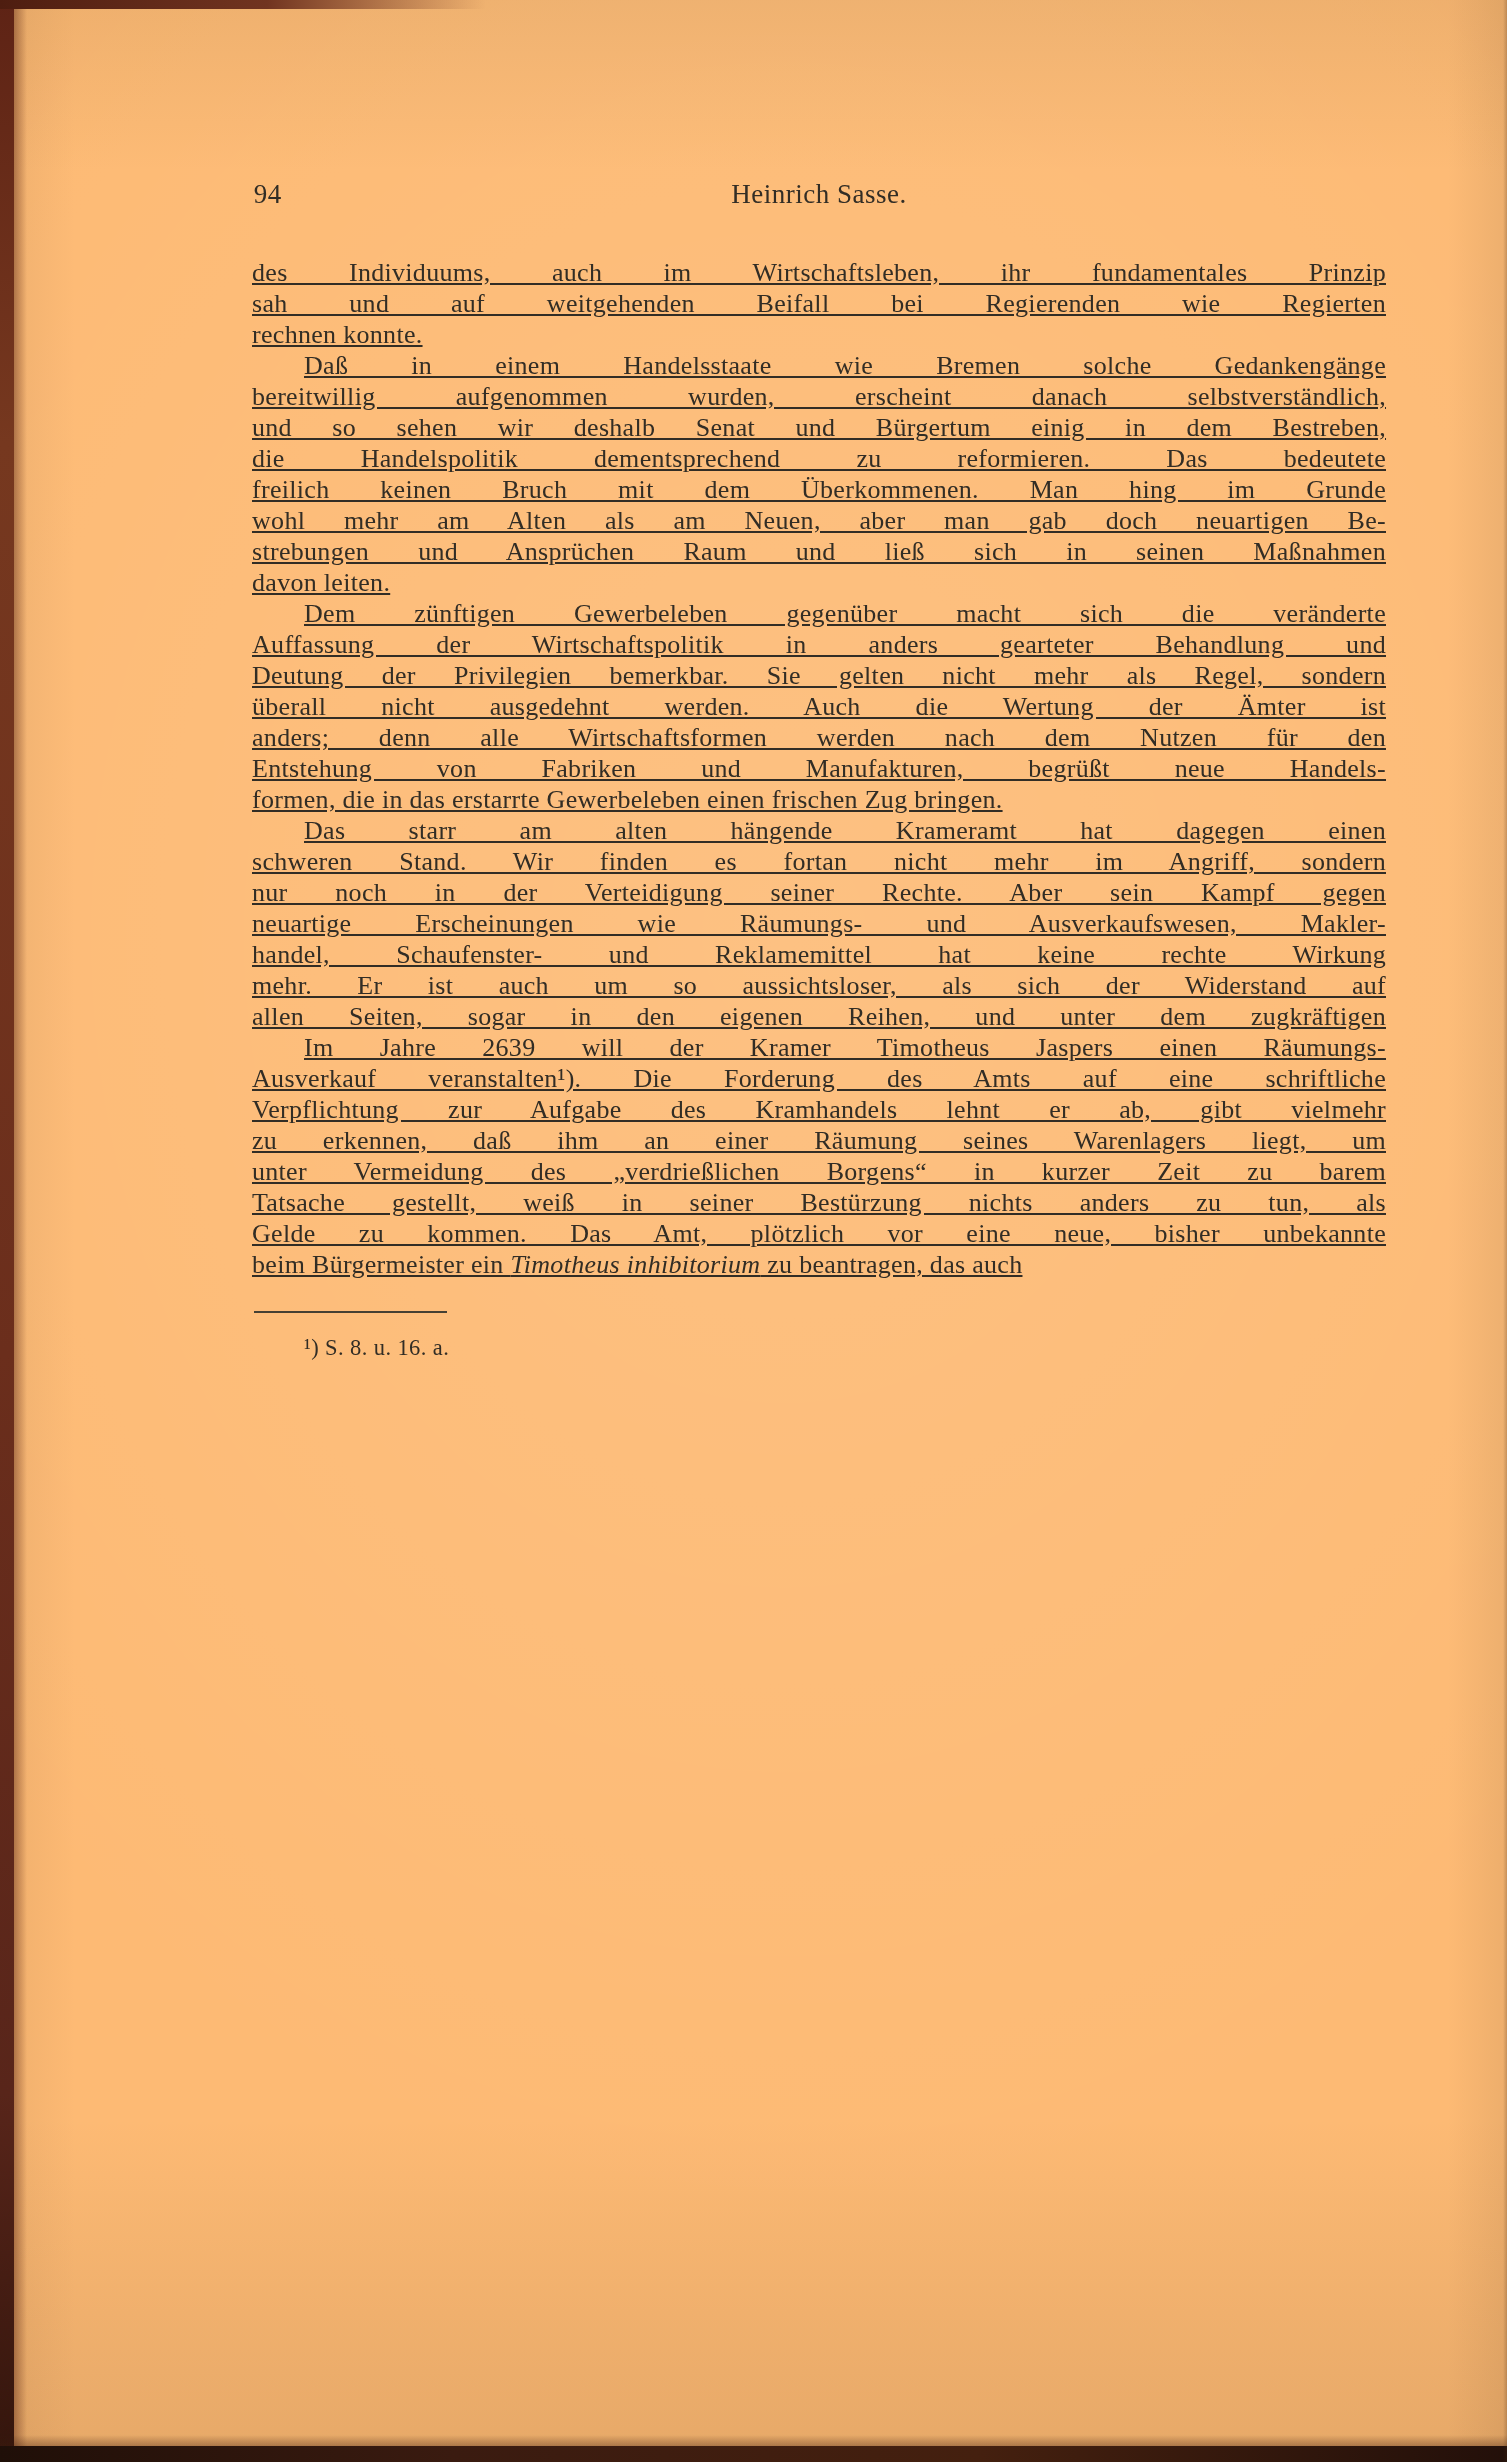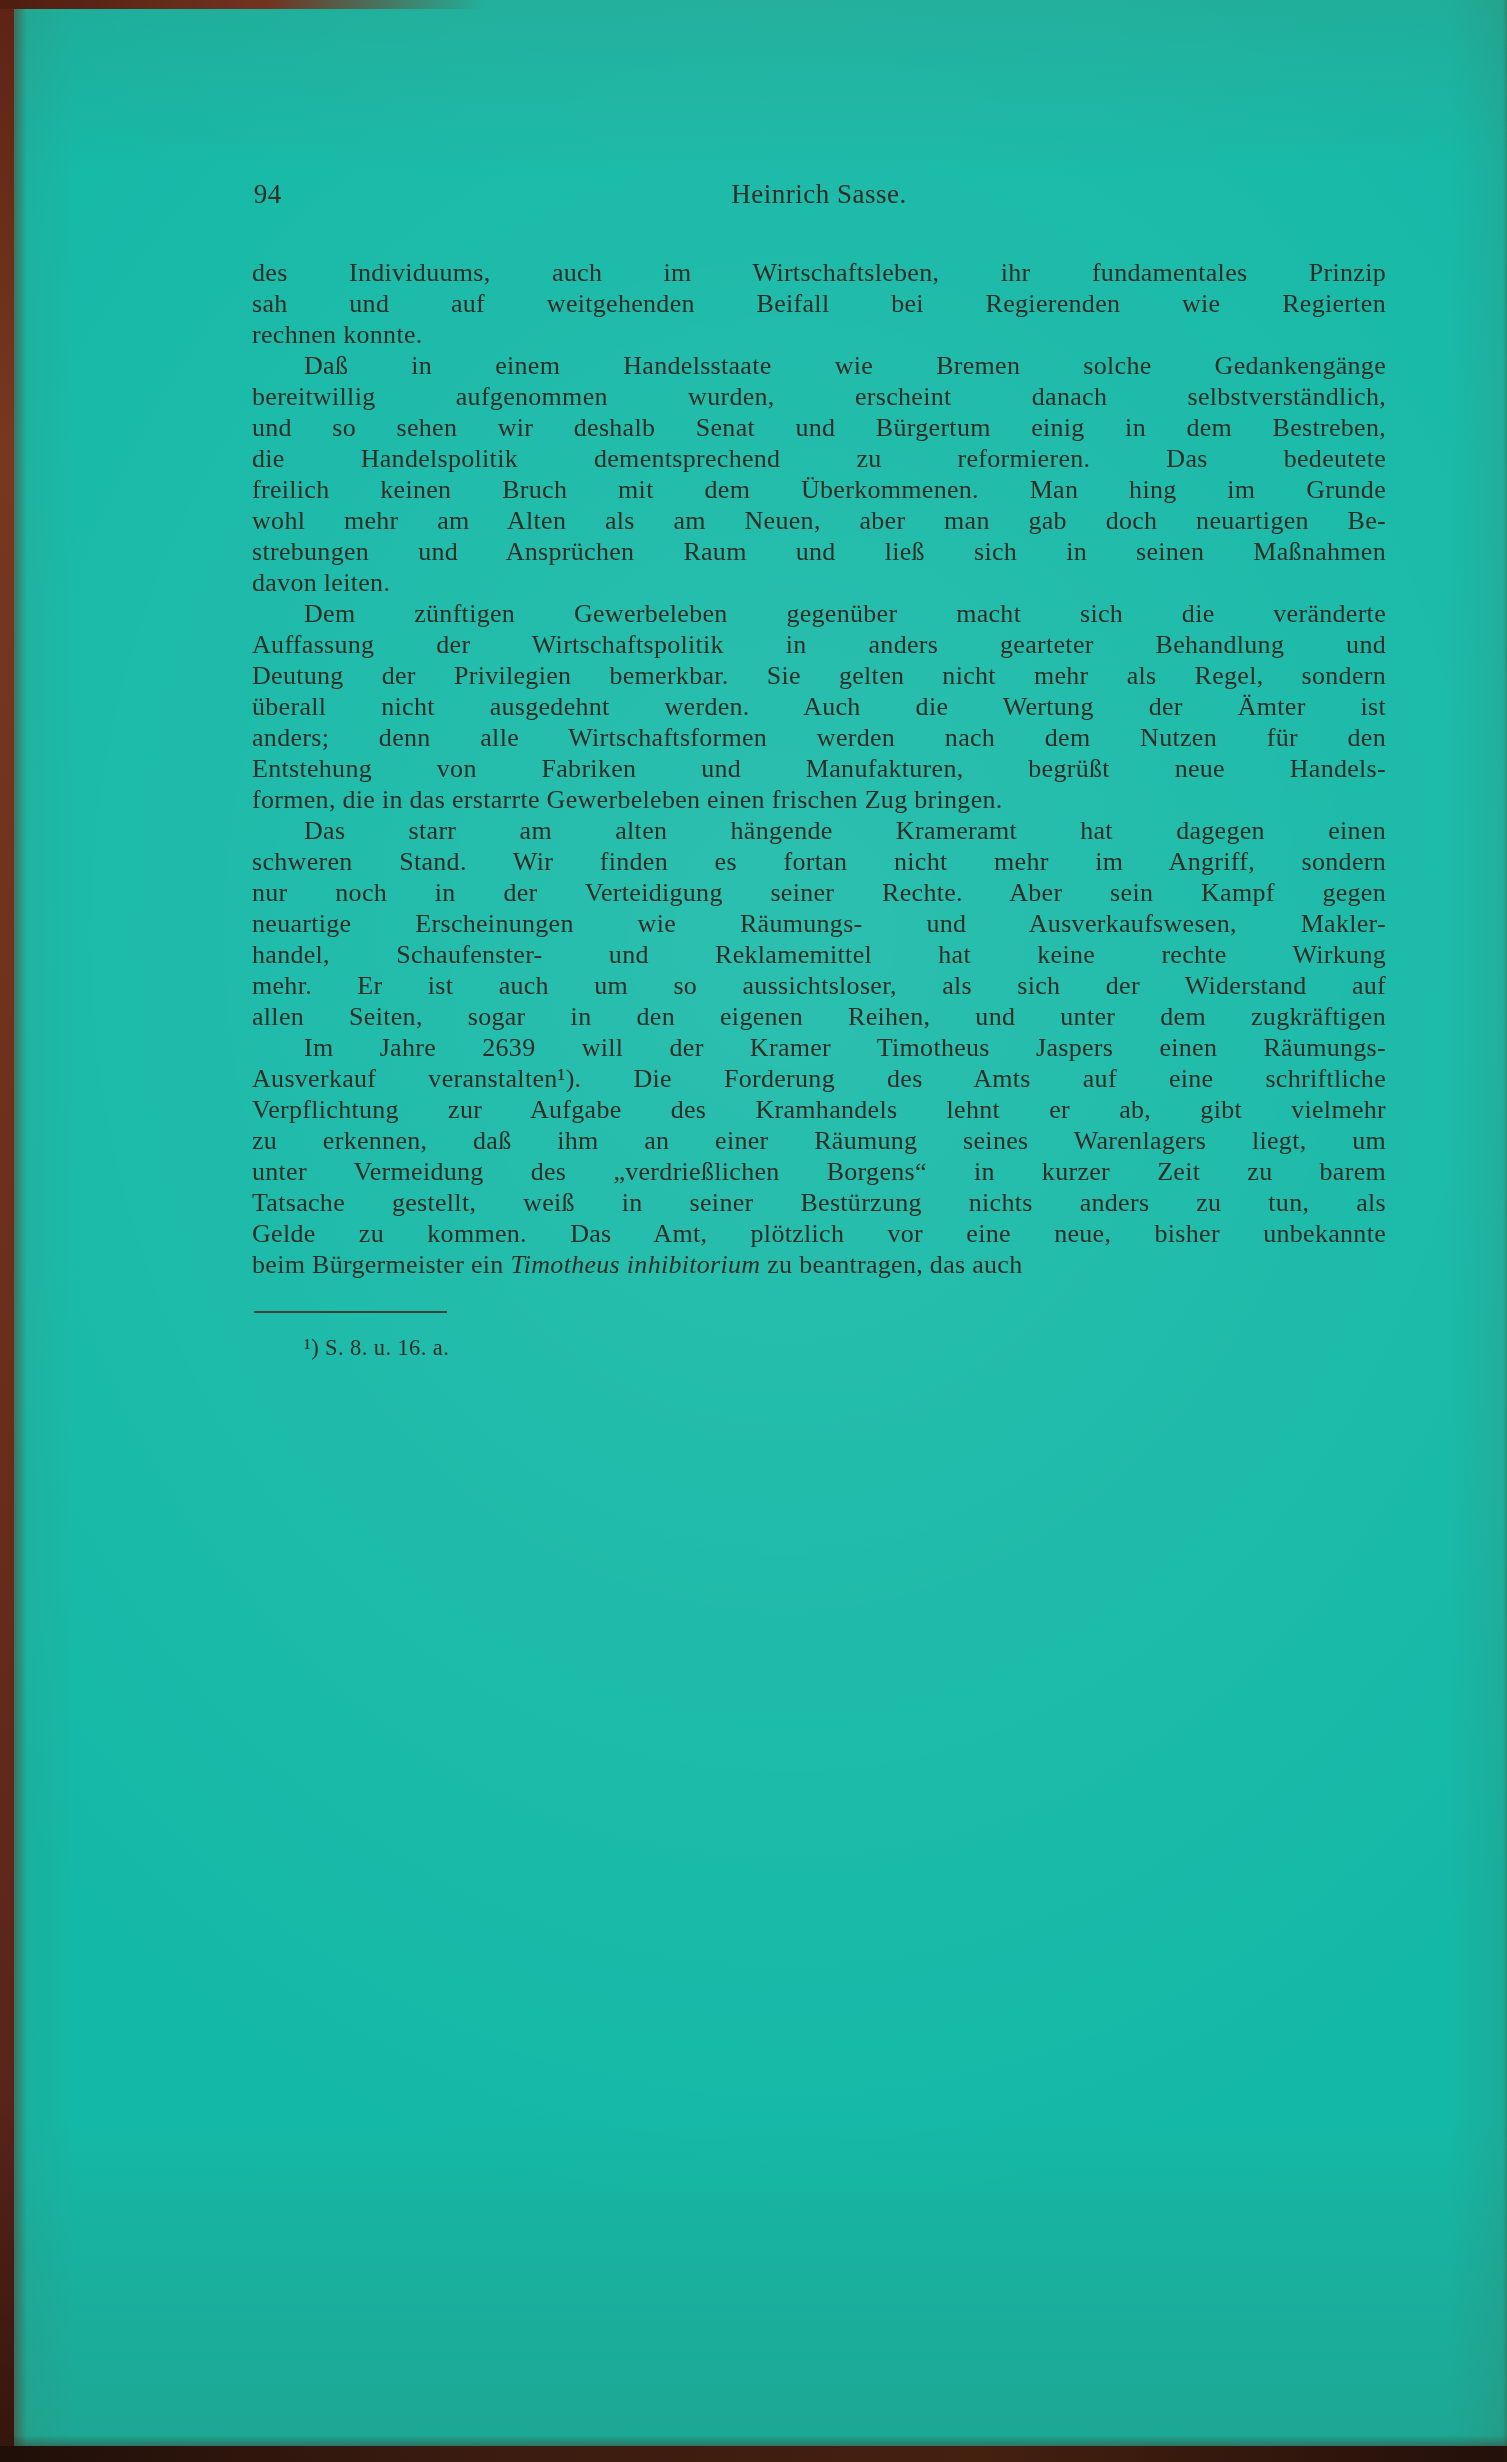--- a/index.html
+++ b/index.html
@@ -4,21 +4,21 @@
 <style>
   html, body { margin: 0; padding: 0; }
   body {
     width: 1508px; height: 2462px;
     background: #d9d0bf;
     font-family: "Liberation Serif", "DejaVu Serif", serif;
   }
   .page {
     position: relative;
     width: 1508px; height: 2462px;
-    background: #14b8a6;
+    background: #fdba74;
     overflow: hidden;
     color: #322d25;
   }
   .paper-tone {
     position: absolute; inset: 0; pointer-events: none;
     background:
       radial-gradient(115% 85% at 52% 38%, rgba(255,255,255,0.10), rgba(0,0,0,0) 62%),
       linear-gradient(180deg, rgba(115,85,45,0.10), rgba(0,0,0,0) 7%, rgba(0,0,0,0) 86%, rgba(90,60,30,0.14)),
       linear-gradient(90deg, rgba(110,70,40,0.10), rgba(0,0,0,0) 5%, rgba(0,0,0,0) 96%, rgba(90,60,30,0.10));
   }
@@ -60,20 +60,21 @@
   .pagenum { position: absolute; left: 1.8px; top: 0; }
   .runhead { display: block; text-align: center; }
 
   .textblock {
     font-size: 26px; line-height: 31px;
     letter-spacing: 0.3px;
   }
   .line {
     text-align: justify;
     text-align-last: justify;
+    text-decoration: underline;
     -moz-text-align-last: justify;
   }
   .line.last {
     text-align-last: left;
     -moz-text-align-last: left;
   }
   .line.indent { text-indent: 52px; }
   .italic { font-style: italic; }
 
   .footnote-sep {

